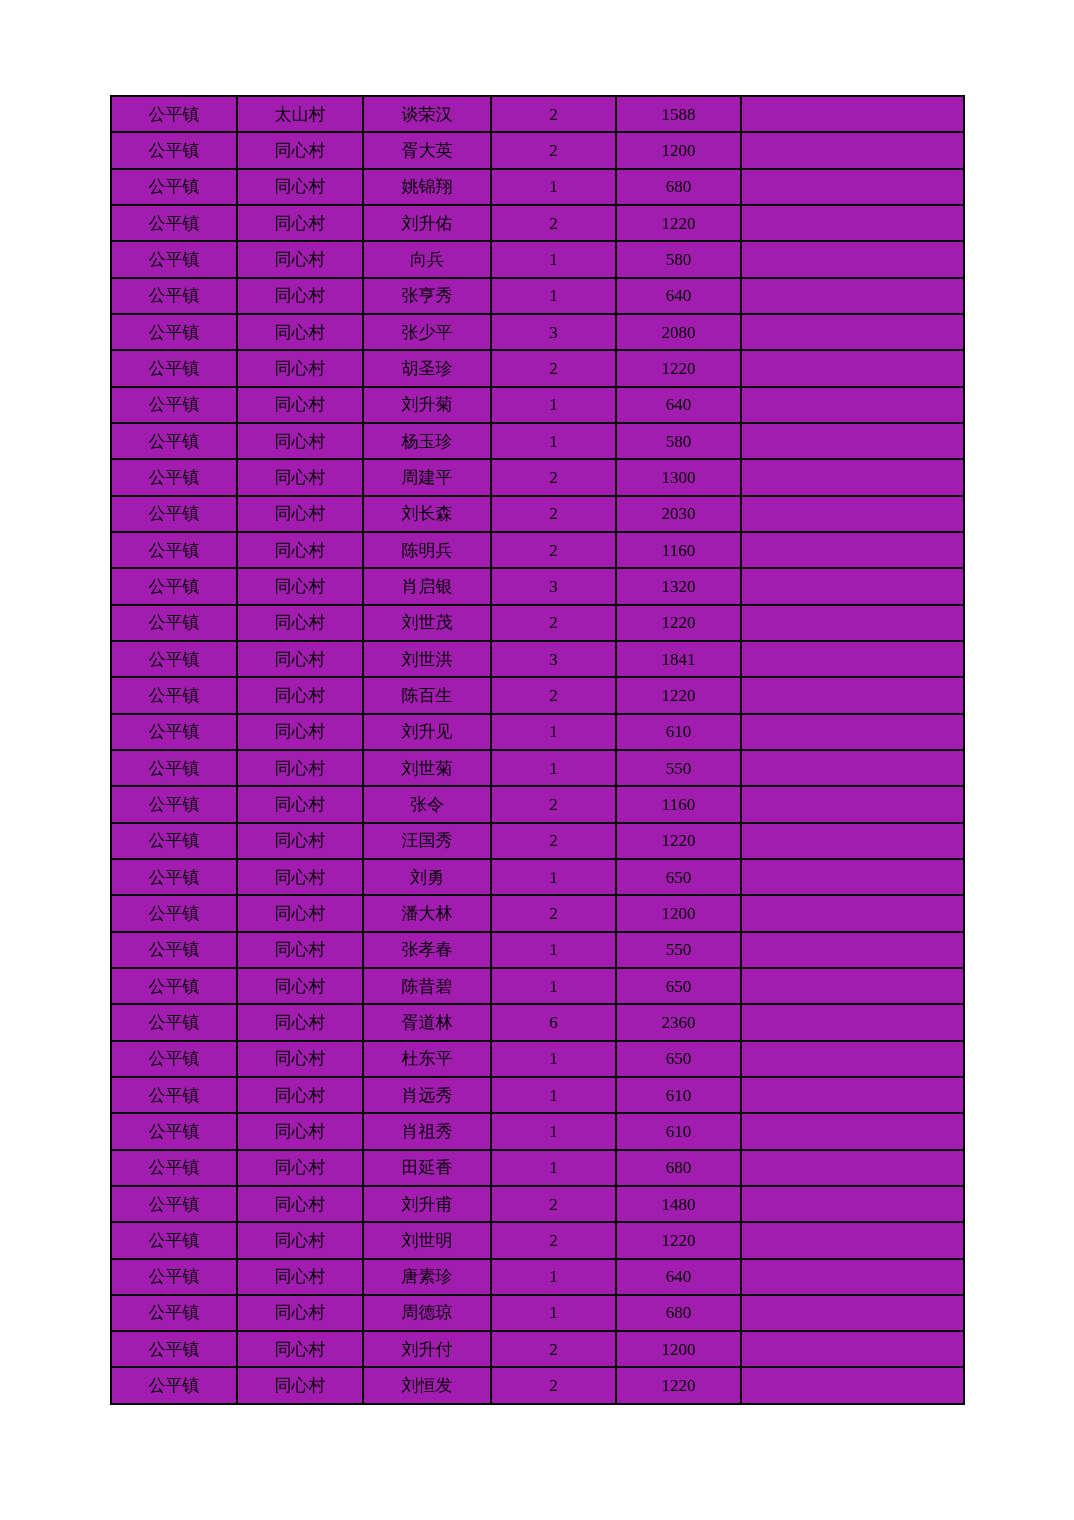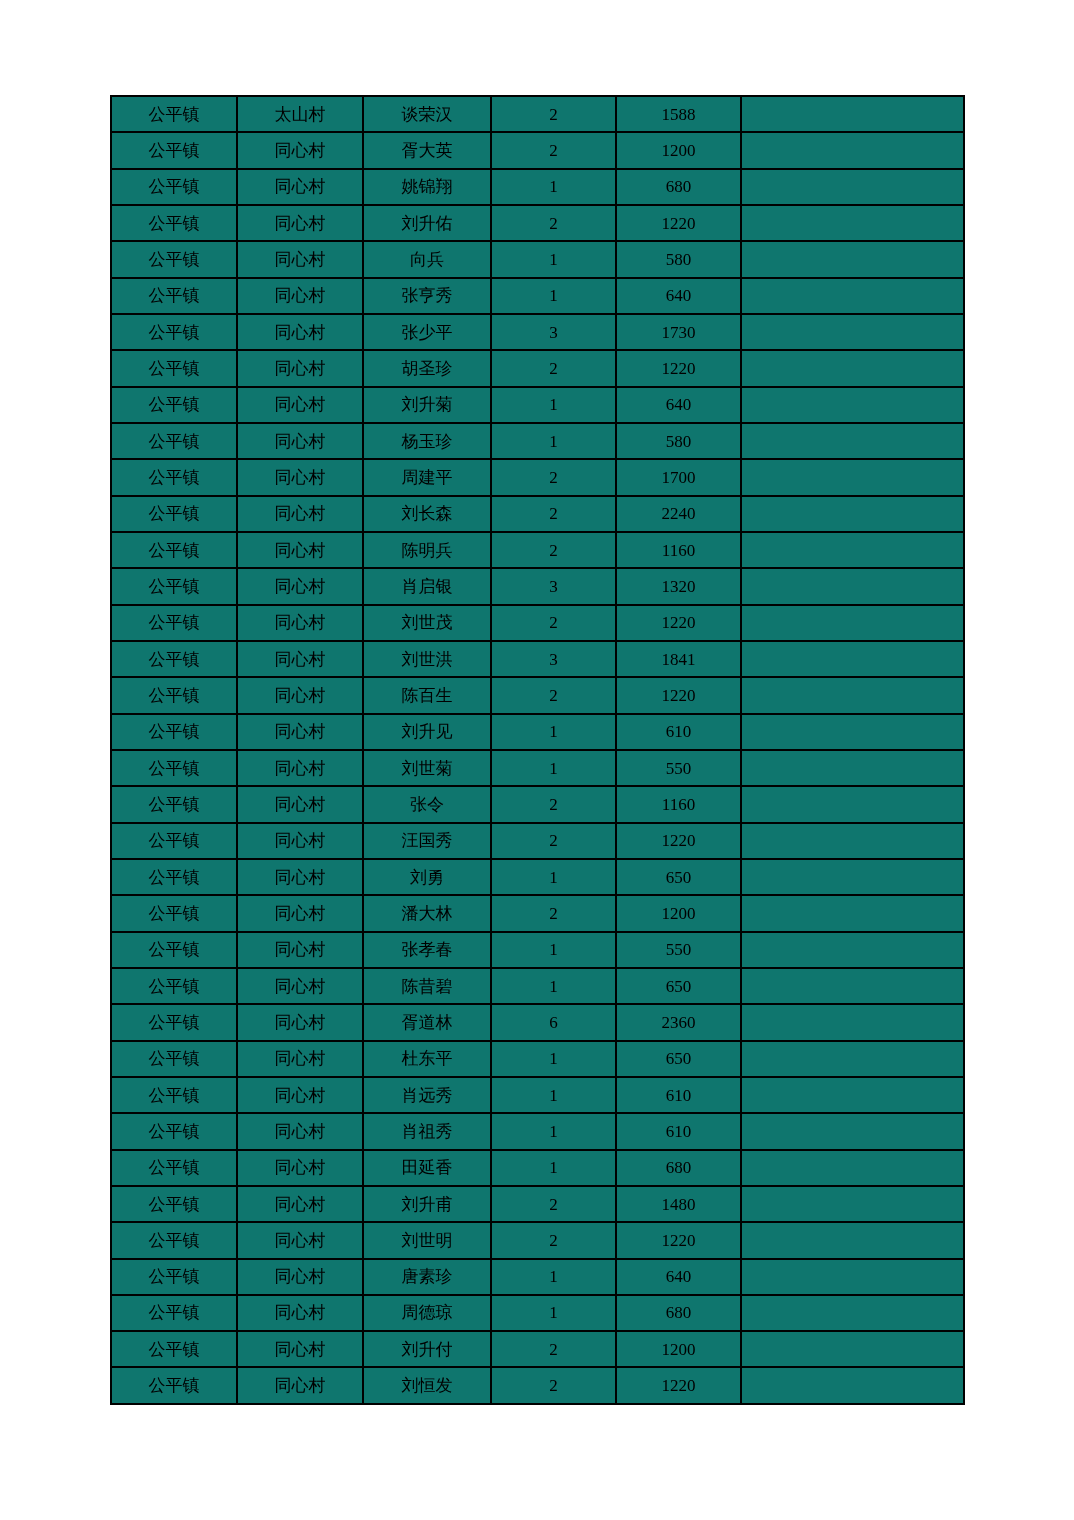--- a/index.html
+++ b/index.html
@@ -17,21 +17,21 @@
   .table-wrap {
     position: absolute;
     left: 110px;
     top: 95px;
   }
   table.roster {
     border-collapse: collapse;
     table-layout: fixed;
     width: 853px;
     height: 1310px;
-    background: #0f766e;
+    background: #a21caf;
   }
   table.roster td {
     border: 2px solid #000000;
     text-align: center;
     vertical-align: middle;
     font-size: 17px;
     line-height: 1;
     padding: 0;
     overflow: hidden;
     white-space: nowrap;
@@ -103,21 +103,21 @@
           <td>张亨秀</td>
           <td>1</td>
           <td>640</td>
           <td></td>
         </tr>
         <tr>
           <td>公平镇</td>
           <td>同心村</td>
           <td>张少平</td>
           <td>3</td>
-          <td>1730</td>
+          <td>2080</td>
           <td></td>
         </tr>
         <tr>
           <td>公平镇</td>
           <td>同心村</td>
           <td>胡圣珍</td>
           <td>2</td>
           <td>1220</td>
           <td></td>
         </tr>
@@ -135,29 +135,29 @@
           <td>杨玉珍</td>
           <td>1</td>
           <td>580</td>
           <td></td>
         </tr>
         <tr>
           <td>公平镇</td>
           <td>同心村</td>
           <td>周建平</td>
           <td>2</td>
-          <td>1700</td>
+          <td>1300</td>
           <td></td>
         </tr>
         <tr>
           <td>公平镇</td>
           <td>同心村</td>
           <td>刘长森</td>
           <td>2</td>
-          <td>2240</td>
+          <td>2030</td>
           <td></td>
         </tr>
         <tr>
           <td>公平镇</td>
           <td>同心村</td>
           <td>陈明兵</td>
           <td>2</td>
           <td>1160</td>
           <td></td>
         </tr>

